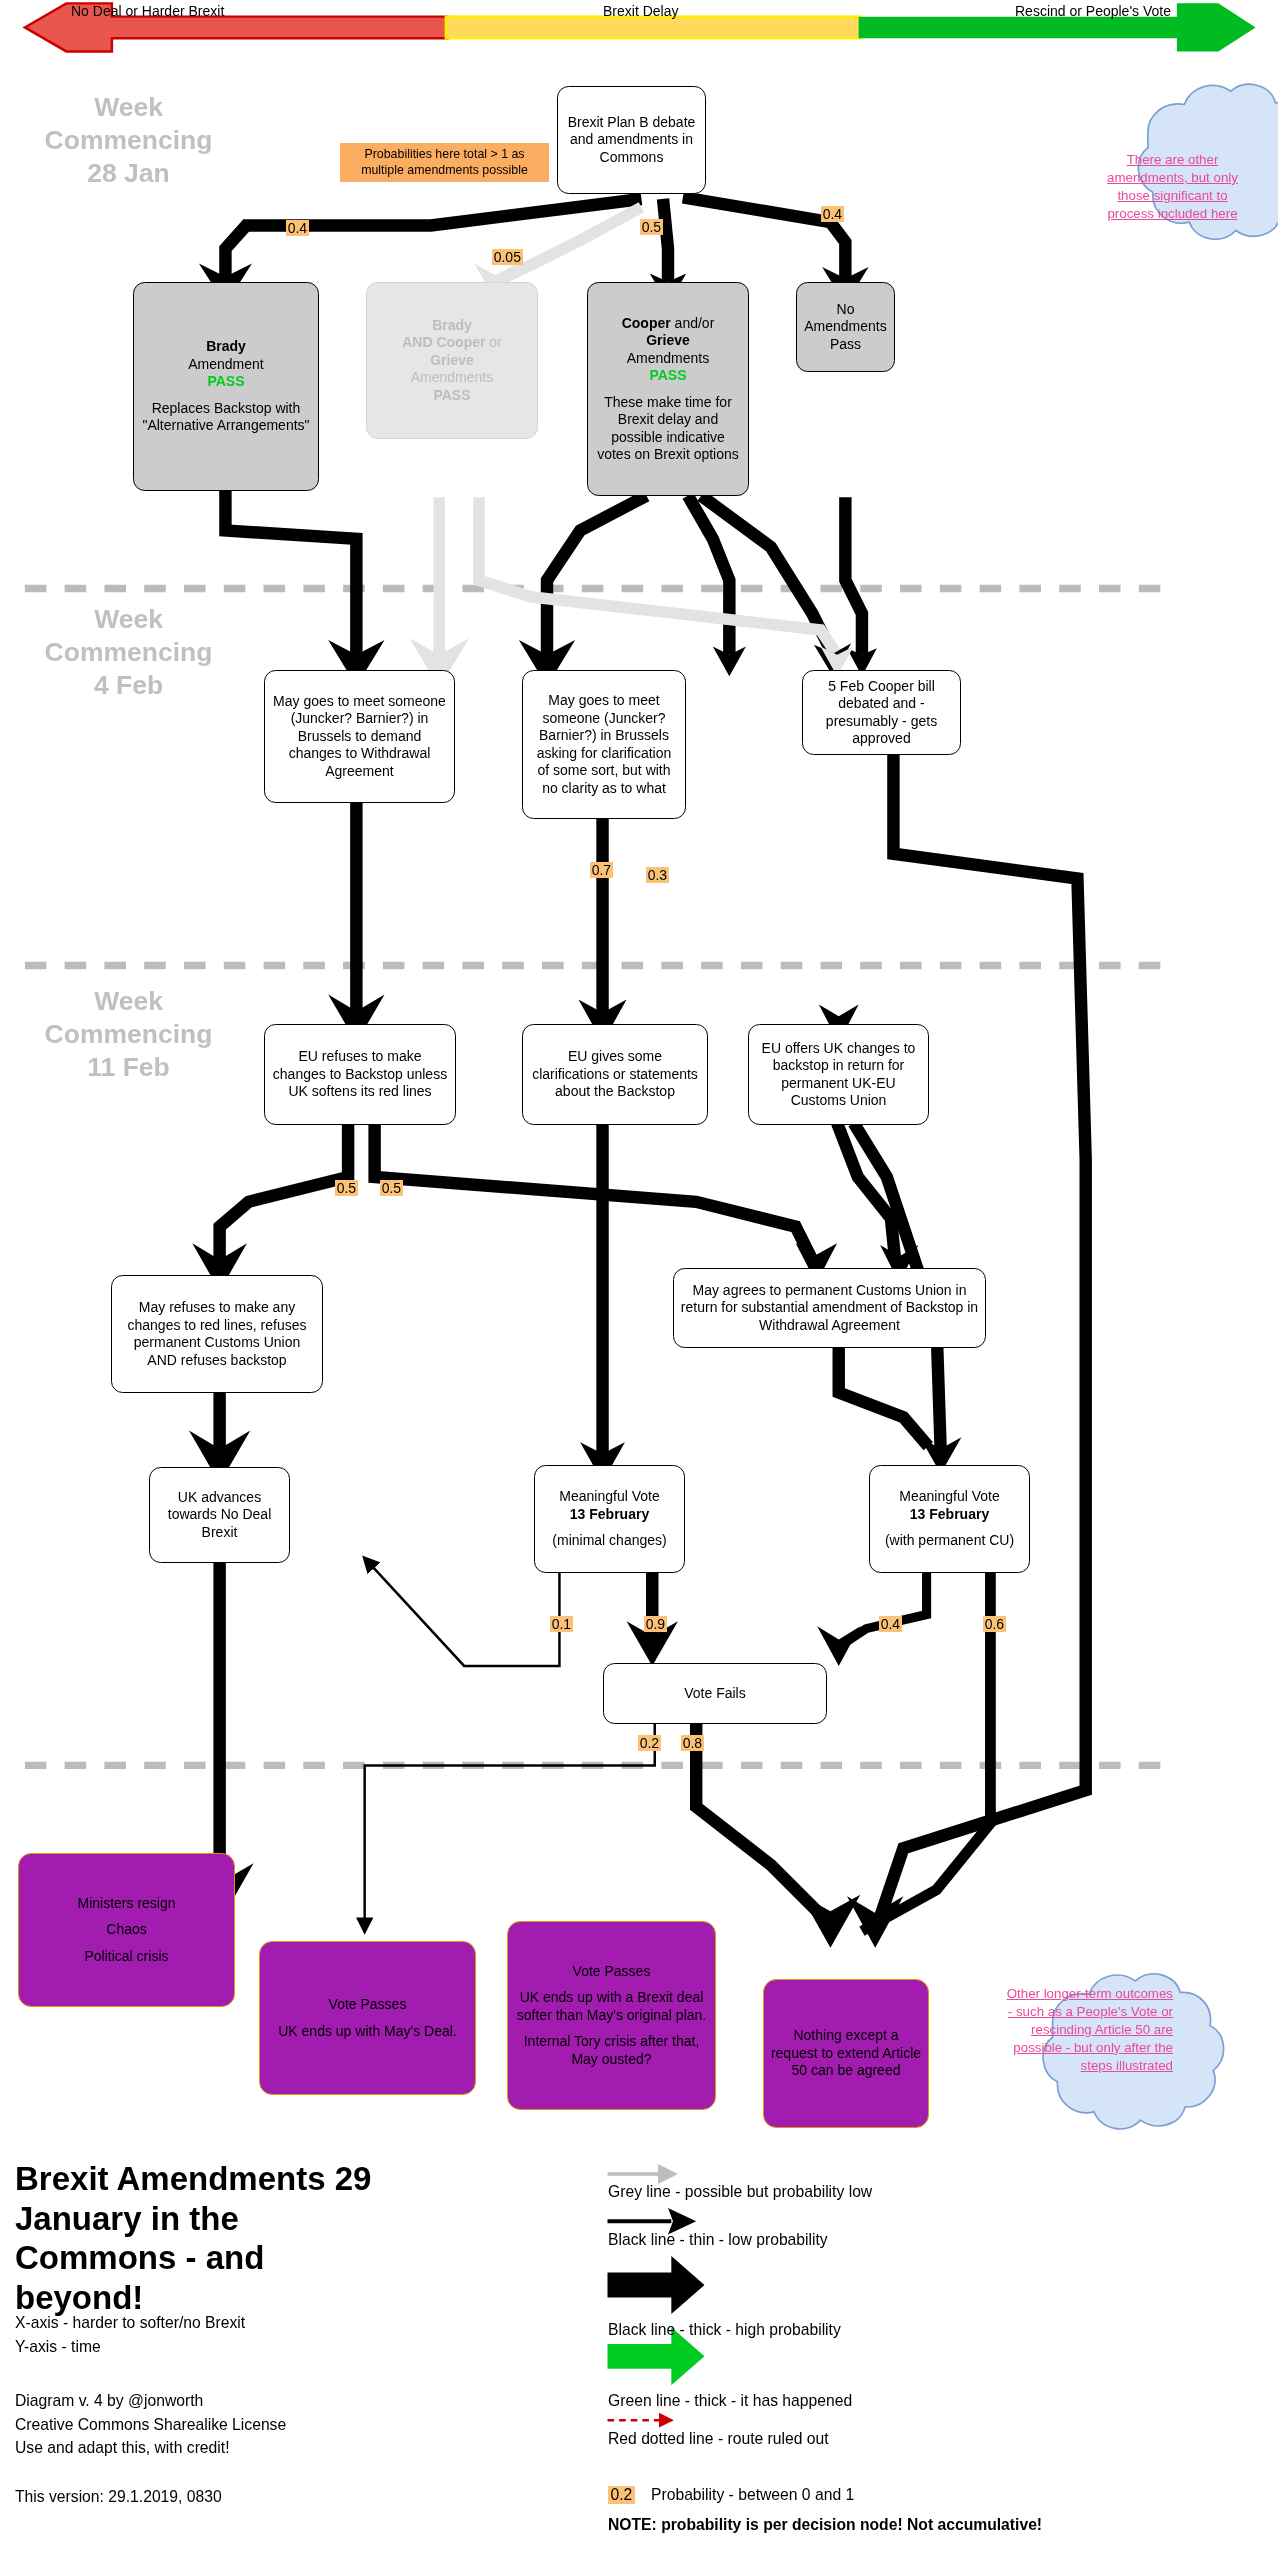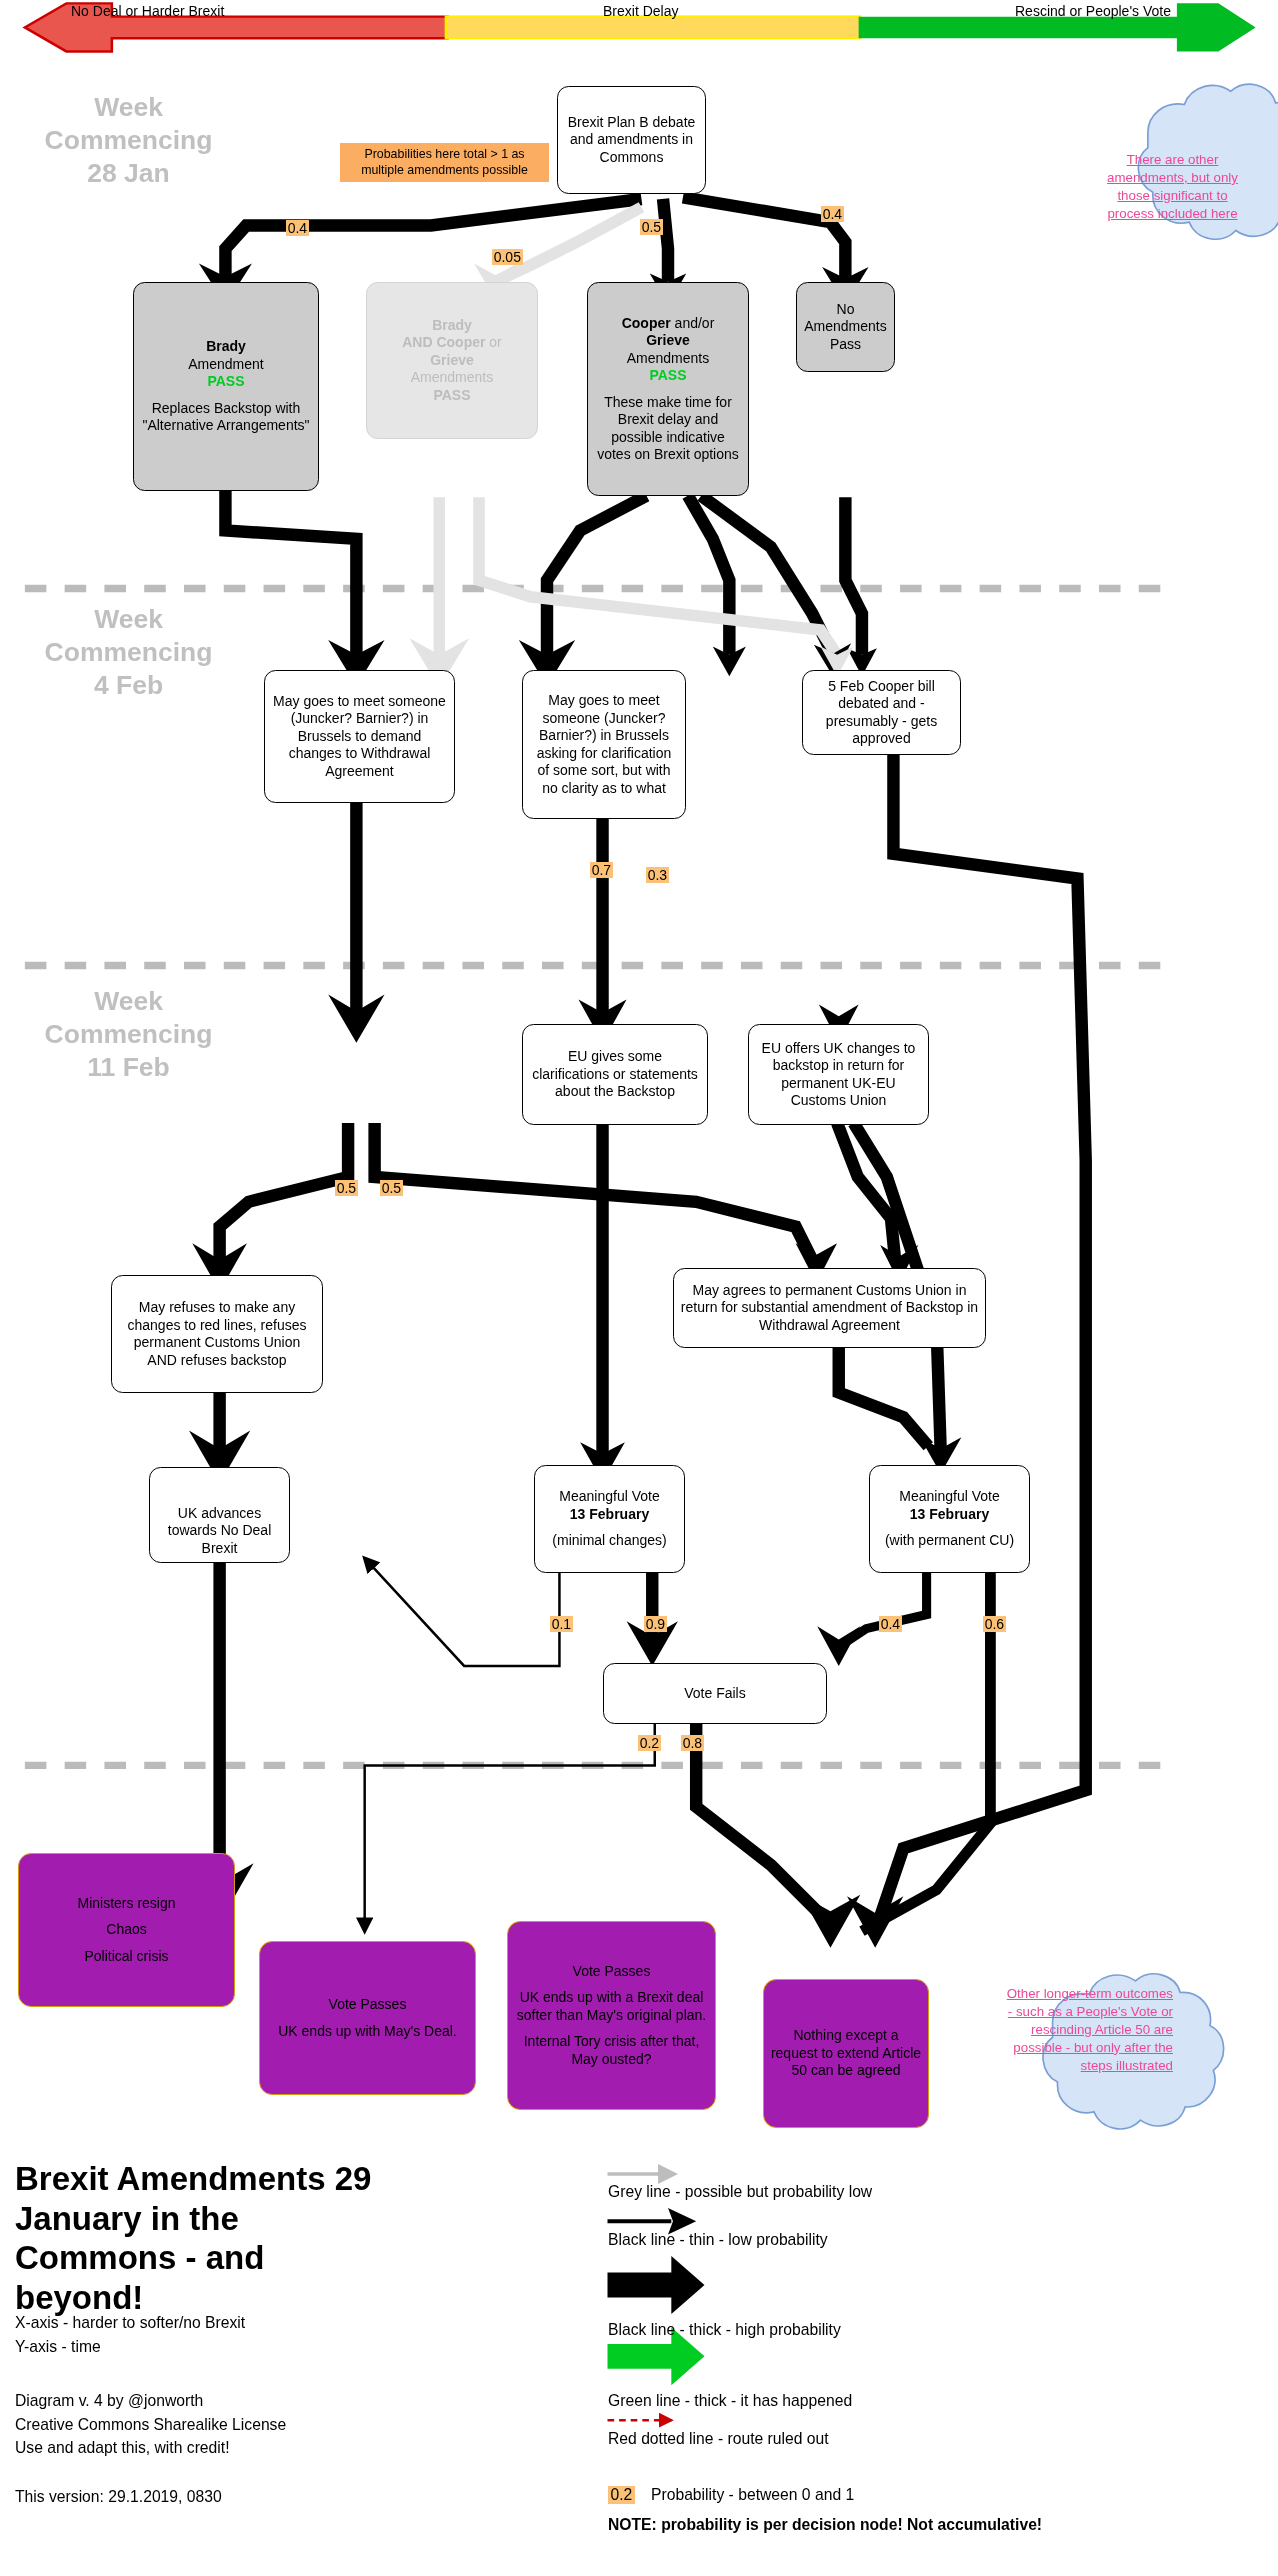--- a/index.html
+++ b/index.html
@@ -251,38 +251,41 @@
   </div>
 
   <div class="node" style="left:522px;top:670px;width:164px;height:149px;">
     <span>May goes to meet someone (Juncker? Barnier?) in Brussels asking for clarification of some sort, but with no clarity as to what</span>
   </div>
 
   <div class="node" style="left:802px;top:670px;width:159px;height:85px;">
     <span>5 Feb Cooper bill debated and - presumably - gets approved</span>
   </div>
 
+  <div class="node" style="left:264px;top:1024px;width:192px;height:101px;">
+    <span>EU refuses to make changes to Backstop unless UK softens its red lines</span>
+  </div>
 
   <div class="node" style="left:522px;top:1024px;width:186px;height:101px;">
     <span>EU gives some clarifications or statements about the Backstop</span>
   </div>
 
   <div class="node" style="left:748px;top:1024px;width:181px;height:101px;">
     <span>EU offers UK changes to backstop in return for permanent UK-EU Customs Union</span>
   </div>
 
   <div class="node" style="left:111px;top:1275px;width:212px;height:118px;">
     <span>May refuses to make any changes to red lines, refuses permanent Customs Union AND refuses backstop</span>
   </div>
 
   <div class="node" style="left:673px;top:1268px;width:313px;height:80px;">
     <span>May agrees to permanent Customs Union in return for substantial amendment of Backstop in Withdrawal Agreement</span>
   </div>
 
-  <div class="node" style="left:149px;top:1467px;width:141px;height:96px;justify-content:flex-end;">
+  <div class="node" style="left:149px;top:1467px;width:141px;height:96px;">
     <span>UK advances towards No Deal Brexit</span>
   </div>
 
   <div class="node" style="left:534px;top:1465px;width:151px;height:108px;">
     <span class="ln">Meaningful Vote</span>
     <span class="ln b">13 February</span>
     <span class="spacer"></span>
     <span class="ln">(minimal changes)</span>
   </div>
 

